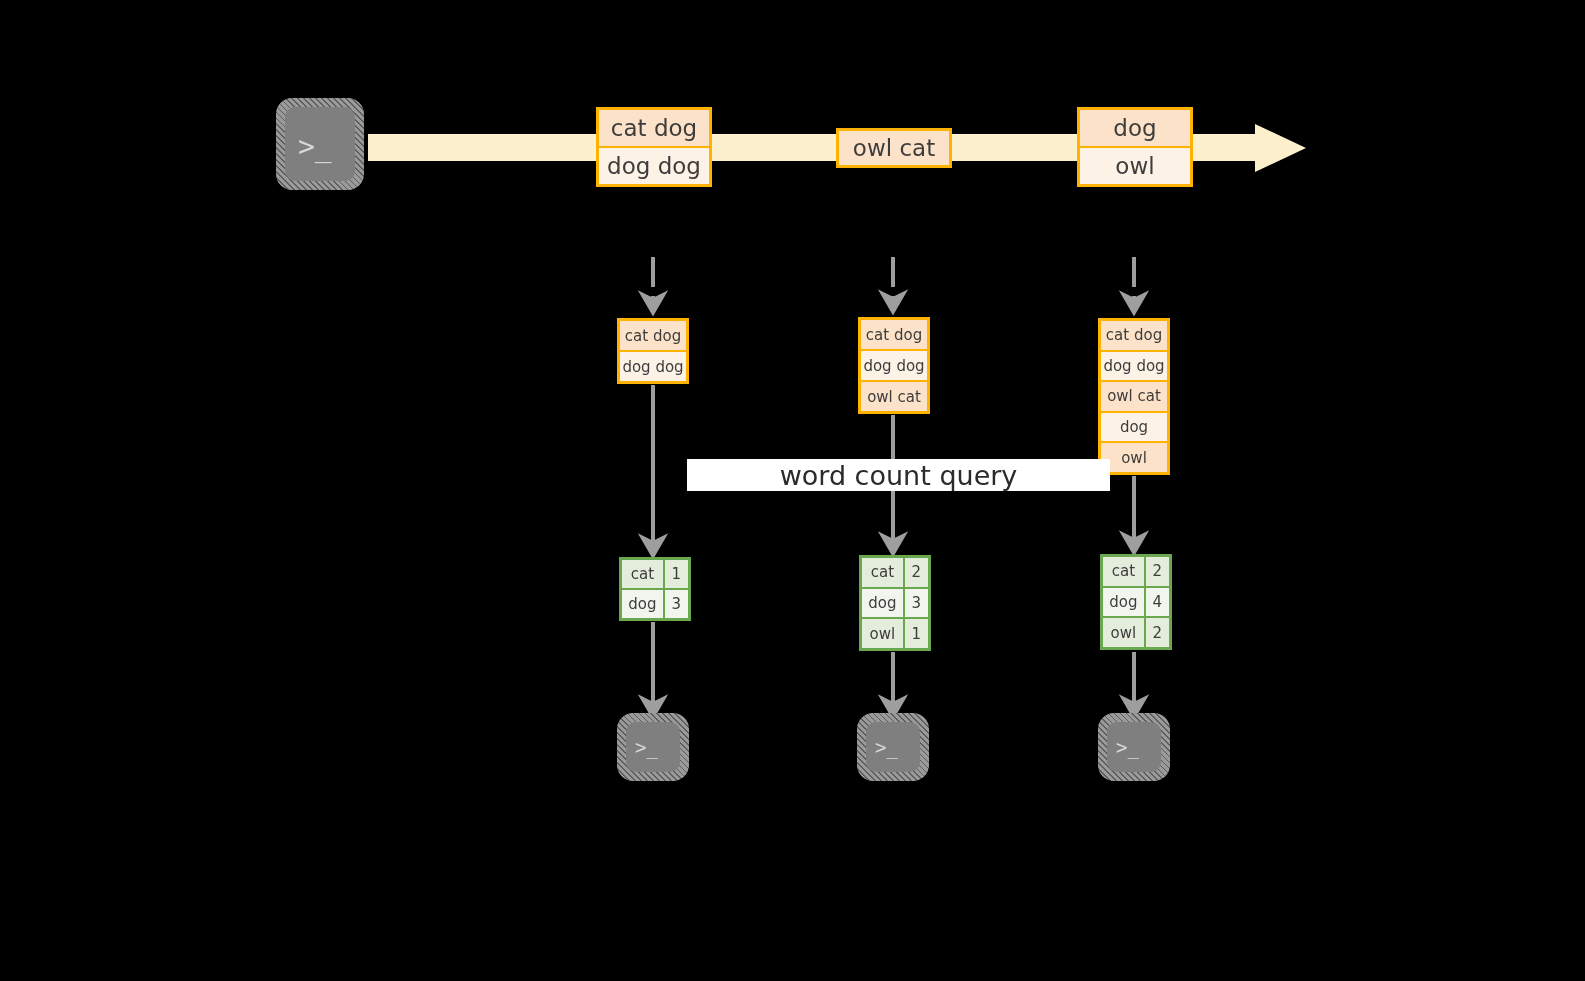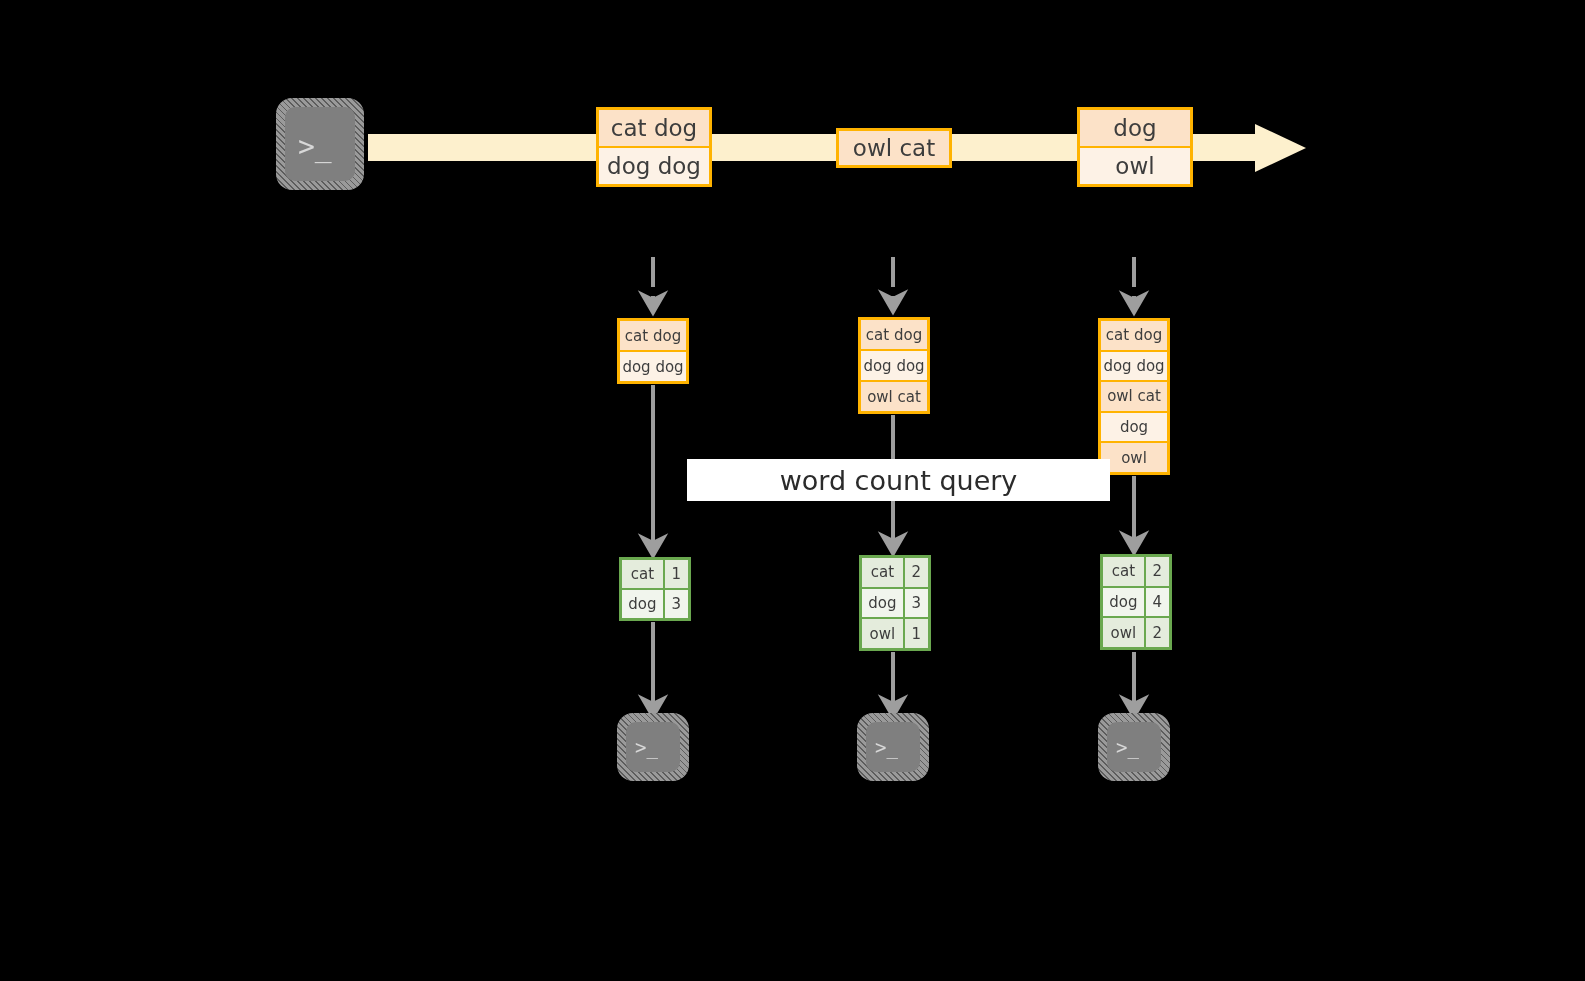--- a/index.html
+++ b/index.html
@@ -224,21 +224,21 @@
   </div>
 
   <div class="state-box" style="left:1098px; top:318px; width:72px; height:157px;">
     <div class="state-row">cat dog</div>
     <div class="state-row light">dog dog</div>
     <div class="state-row">owl cat</div>
     <div class="state-row light">dog</div>
     <div class="state-row">owl</div>
   </div>
 
-  <div class="query-label" style="left:687px; top:459px; width:423px; height:42px; font-size:27px;">word count query</div>
+  <div class="query-label" style="left:687px; top:459px; width:423px; height:32px; font-size:27px;">word count query</div>
 
   <div class="res-table" style="left:619px; top:557px; width:72px; height:64px;">
     <div class="res-row">
       <div class="res-cell key">cat</div>
       <div class="res-cell val">1</div>
     </div>
     <div class="res-row light">
       <div class="res-cell key">dog</div>
       <div class="res-cell val">3</div>
     </div>

